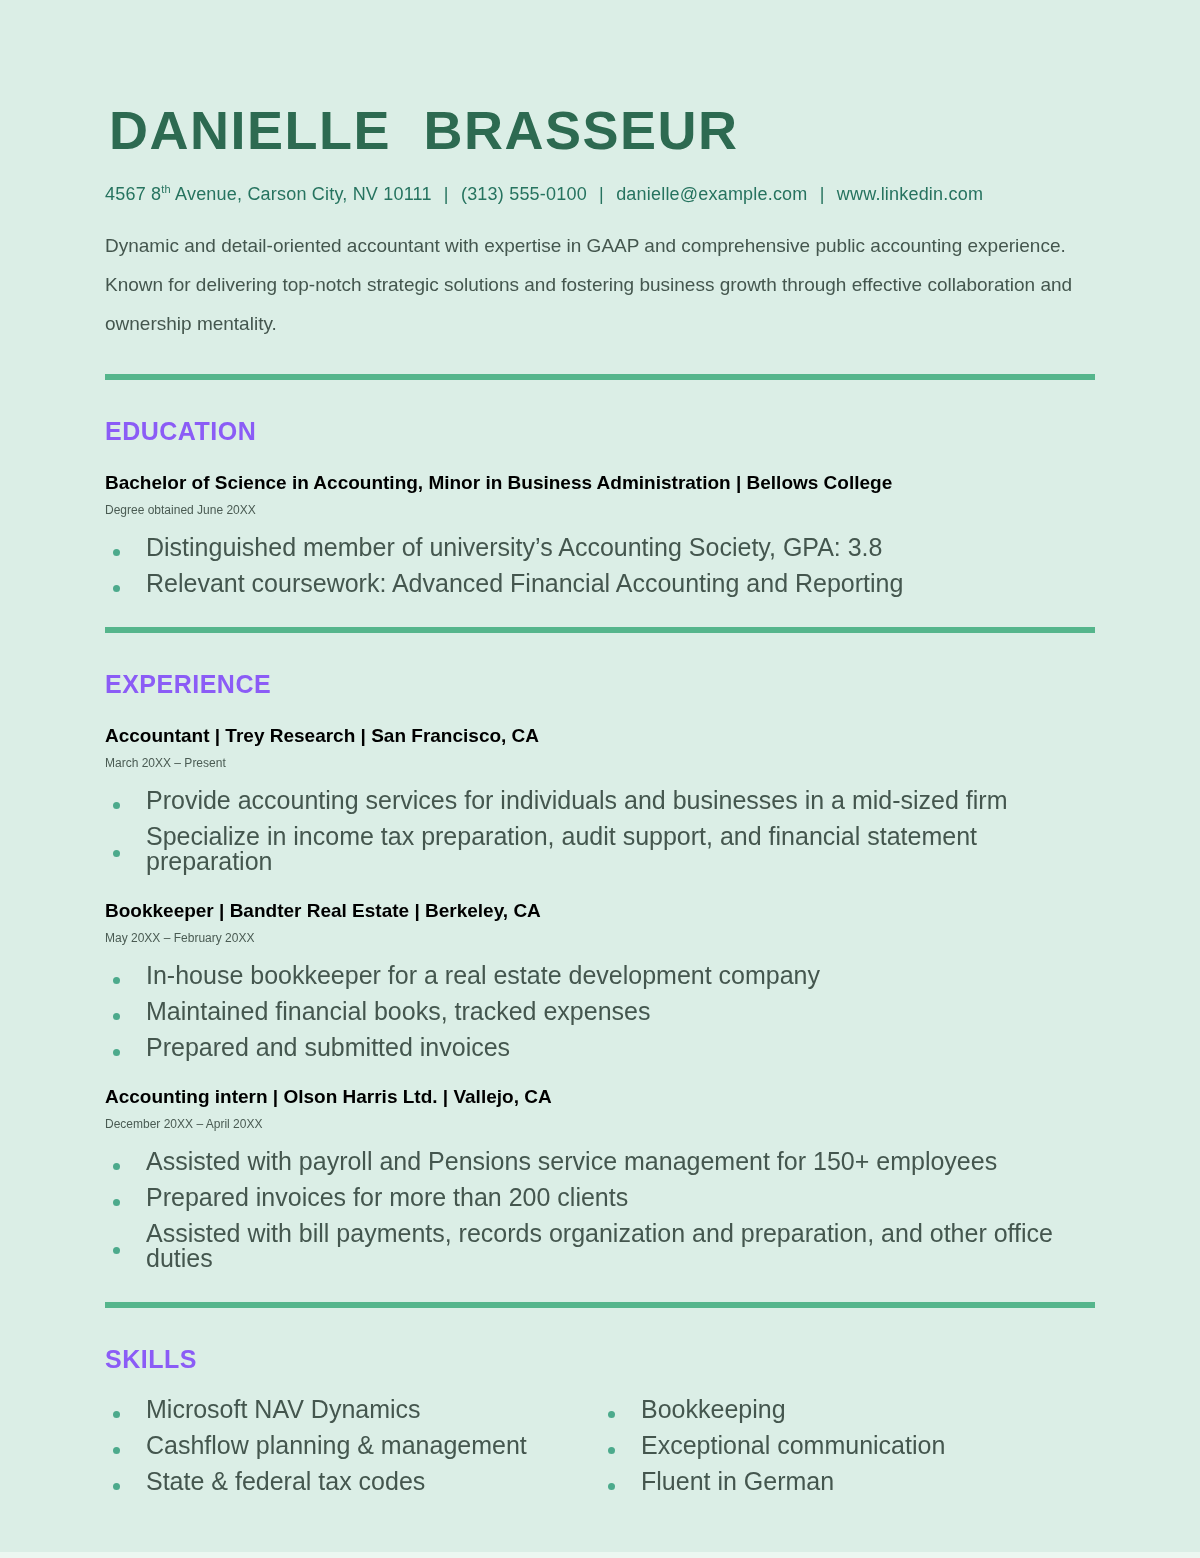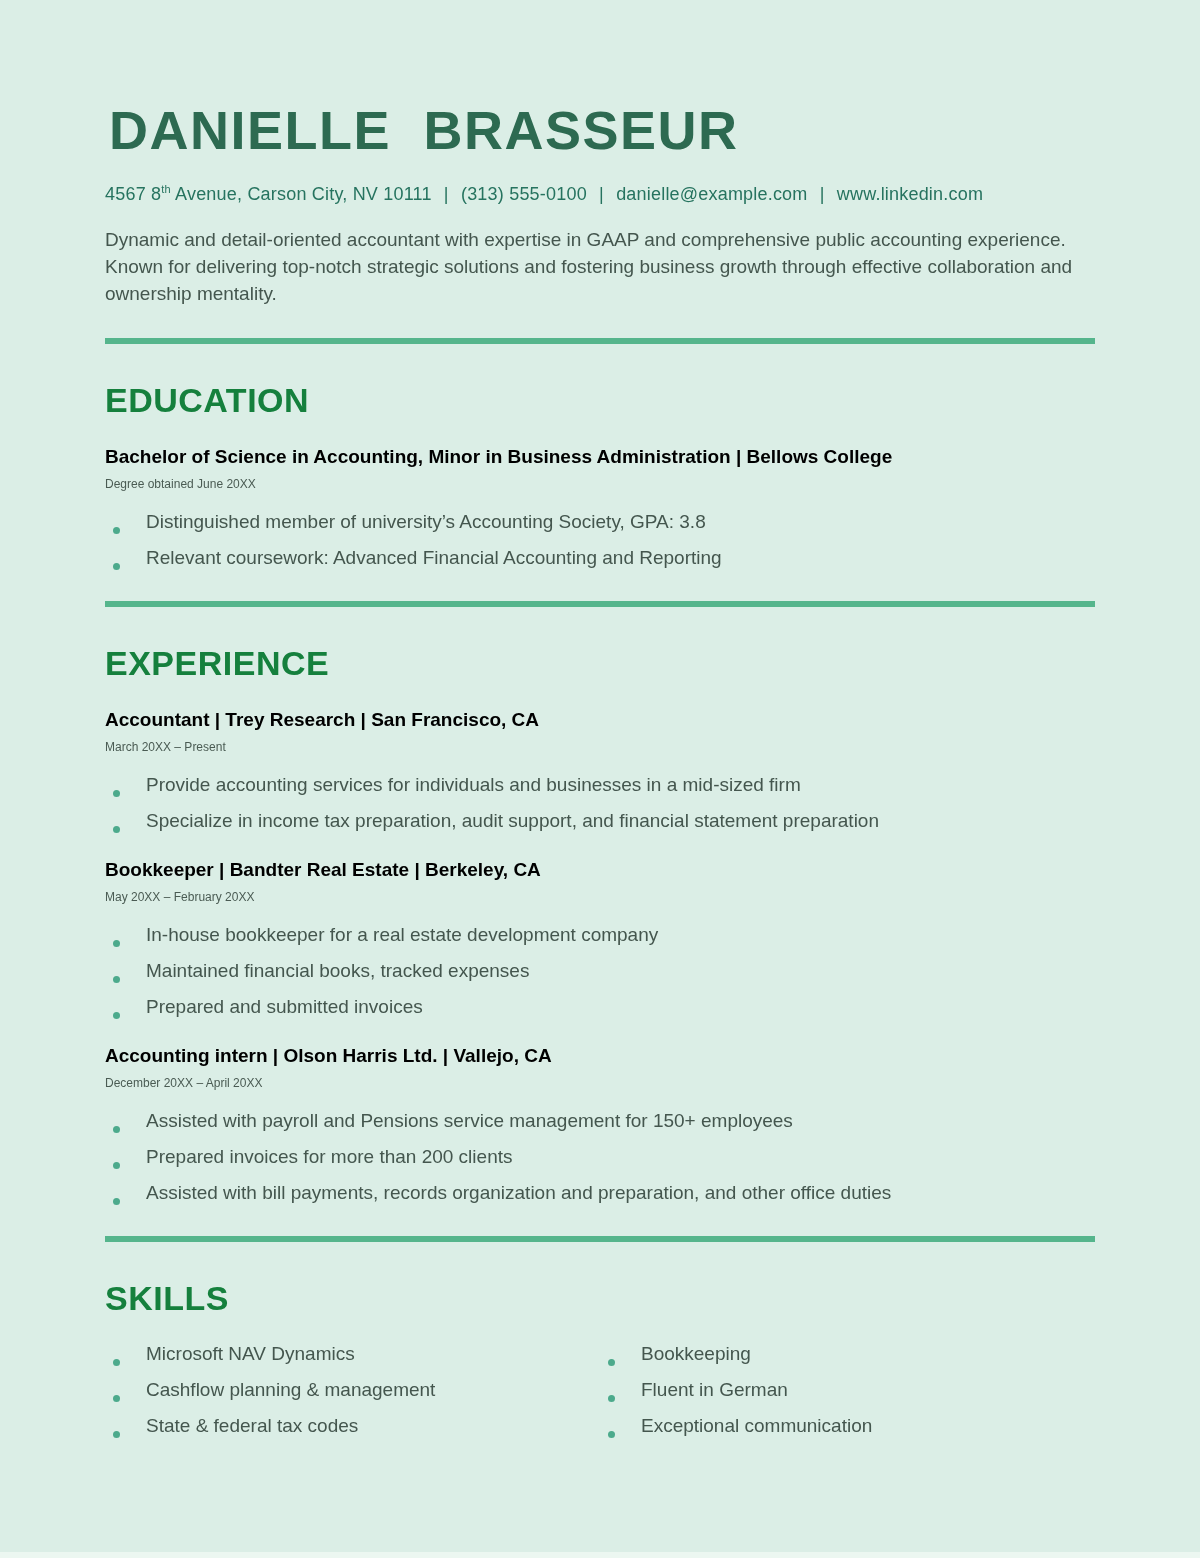--- a/index.html
+++ b/index.html
@@ -29,35 +29,35 @@
     font-size: 18px;
     font-weight: normal;
     color: #26735f;
     letter-spacing: 0.2px;
   }
   .contact-line .sep { margin: 0 7px; }
   .contact-line sup { font-size: 11px; }
   .summary {
     margin: 21px 0 0 0;
     font-size: 19px;
-    line-height: 27px;
+    line-height: 39px;
     color: #44564e;
   }
   .rule {
     border: none;
     height: 6px;
     background: #55b58c;
     margin: 31px 0 0 0;
   }
   .section-heading {
     margin: 37px 0 0 0;
-    font-size: 34px;
+    font-size: 25px;
     font-weight: bold;
     letter-spacing: 0.5px;
-    color: #15803d;
+    color: #8b5cf6;
   }
   .item-title {
     margin: 23px 0 0 0;
     font-size: 19px;
     font-weight: bold;
     line-height: 27px;
     color: #000000;
   }
   .item-date {
     margin: 1px 0 0 0;
@@ -65,24 +65,24 @@
     line-height: 27px;
     color: #4a5b53;
   }
   ul.bullets {
     list-style: none;
     margin: 11px 0 0 0;
     padding: 0;
   }
   ul.bullets li {
     display: flex;
-    align-items: flex-end;
+    align-items: center;
     padding-left: 8px;
     margin-bottom: 11px;
-    font-size: 19px;
+    font-size: 25px;
     line-height: 25px;
   }
   .dot {
     flex: 0 0 auto;
     width: 7px;
     height: 7px;
     border-radius: 50%;
     background: #4caa8c;
     margin-top: 9px;
   }
@@ -216,24 +216,24 @@
             <span class="btext">State &amp; federal tax codes</span>
           </li>
       </ul>
       <ul class="bullets">
         <li>
             <span class="dot"></span>
             <span class="btext">Bookkeeping</span>
           </li>
         <li>
             <span class="dot"></span>
+            <span class="btext">Exceptional communication</span>
+          </li>
+        <li>
+            <span class="dot"></span>
             <span class="btext">Fluent in German</span>
-          </li>
-        <li>
-            <span class="dot"></span>
-            <span class="btext">Exceptional communication</span>
           </li>
       </ul>
     </div>
   </section>
 
   <div class="bottom-edge"></div>
 </div>
 
 </body></html>

